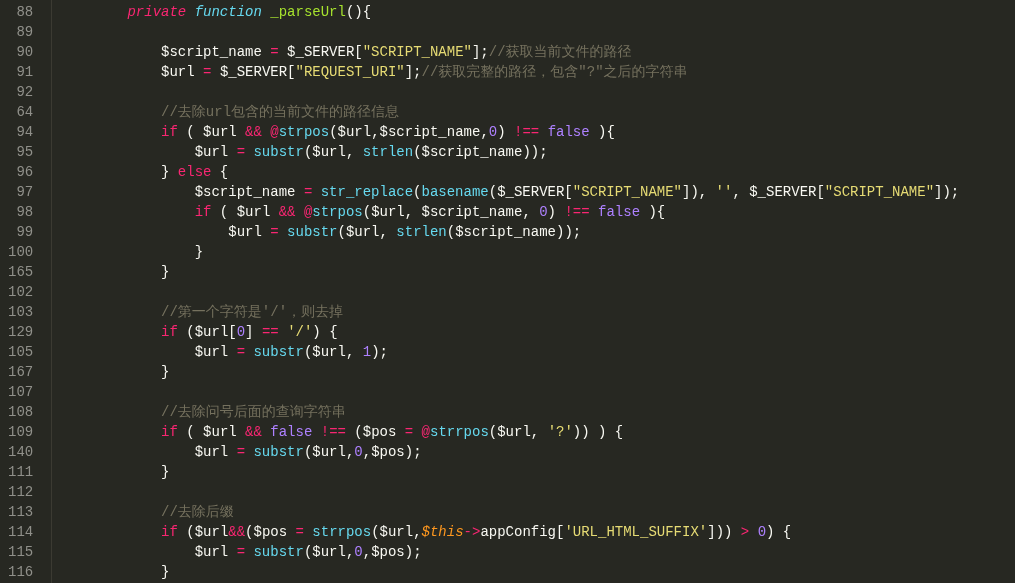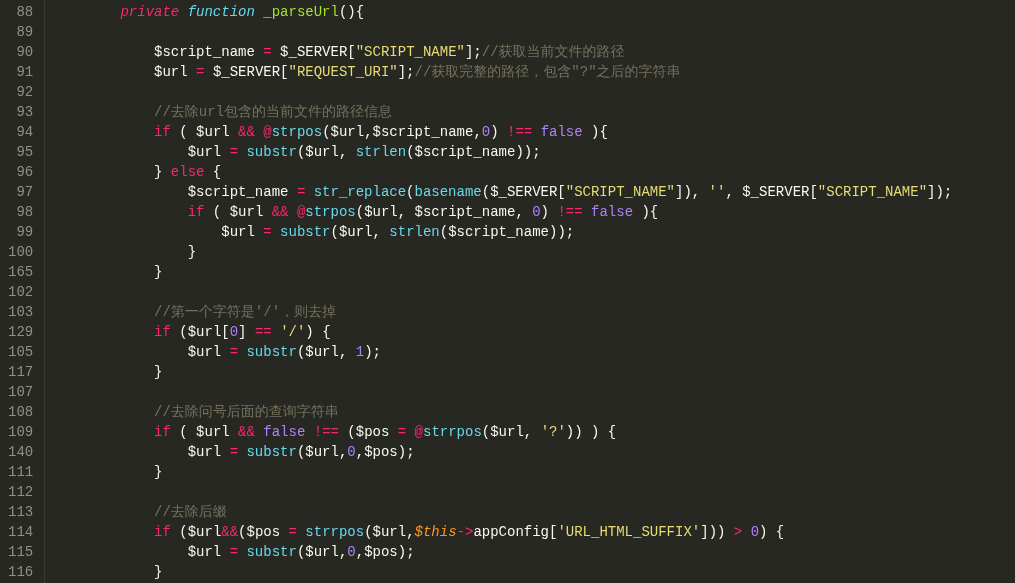--- a/index.html
+++ b/index.html
@@ -14,21 +14,21 @@
     height: 583px;
   }
   .editor {
     display: flex;
     height: 100%;
   }
   .gutter {
     background: #272822;
     color: #90908a;
     text-align: right;
-    padding-right: 11px;
+    padding-right: 18px;
     padding-left: 8px;
     user-select: none;
     flex-shrink: 0;
     border-right: 1px solid #3b3a32;
     padding-top: 2px;
   }
   .gutter div { height: 20px; }
   .code {
     flex: 1;
     padding-left: 8px;
@@ -54,34 +54,34 @@
 </head>
 <body>
 
 <div class="editor">
   <div class="gutter" id="gutter">
       <div>88</div>
       <div>89</div>
       <div>90</div>
       <div>91</div>
       <div>92</div>
-      <div>93</div>
+      <div>64</div>
       <div>94</div>
       <div>95</div>
       <div>96</div>
       <div>97</div>
       <div>98</div>
       <div>99</div>
       <div>100</div>
       <div>165</div>
       <div>102</div>
       <div>103</div>
       <div>129</div>
       <div>105</div>
-      <div>117</div>
+      <div>167</div>
       <div>107</div>
       <div>108</div>
       <div>109</div>
       <div>140</div>
       <div>111</div>
       <div>112</div>
       <div>113</div>
       <div>114</div>
       <div>115</div>
       <div>116</div>

